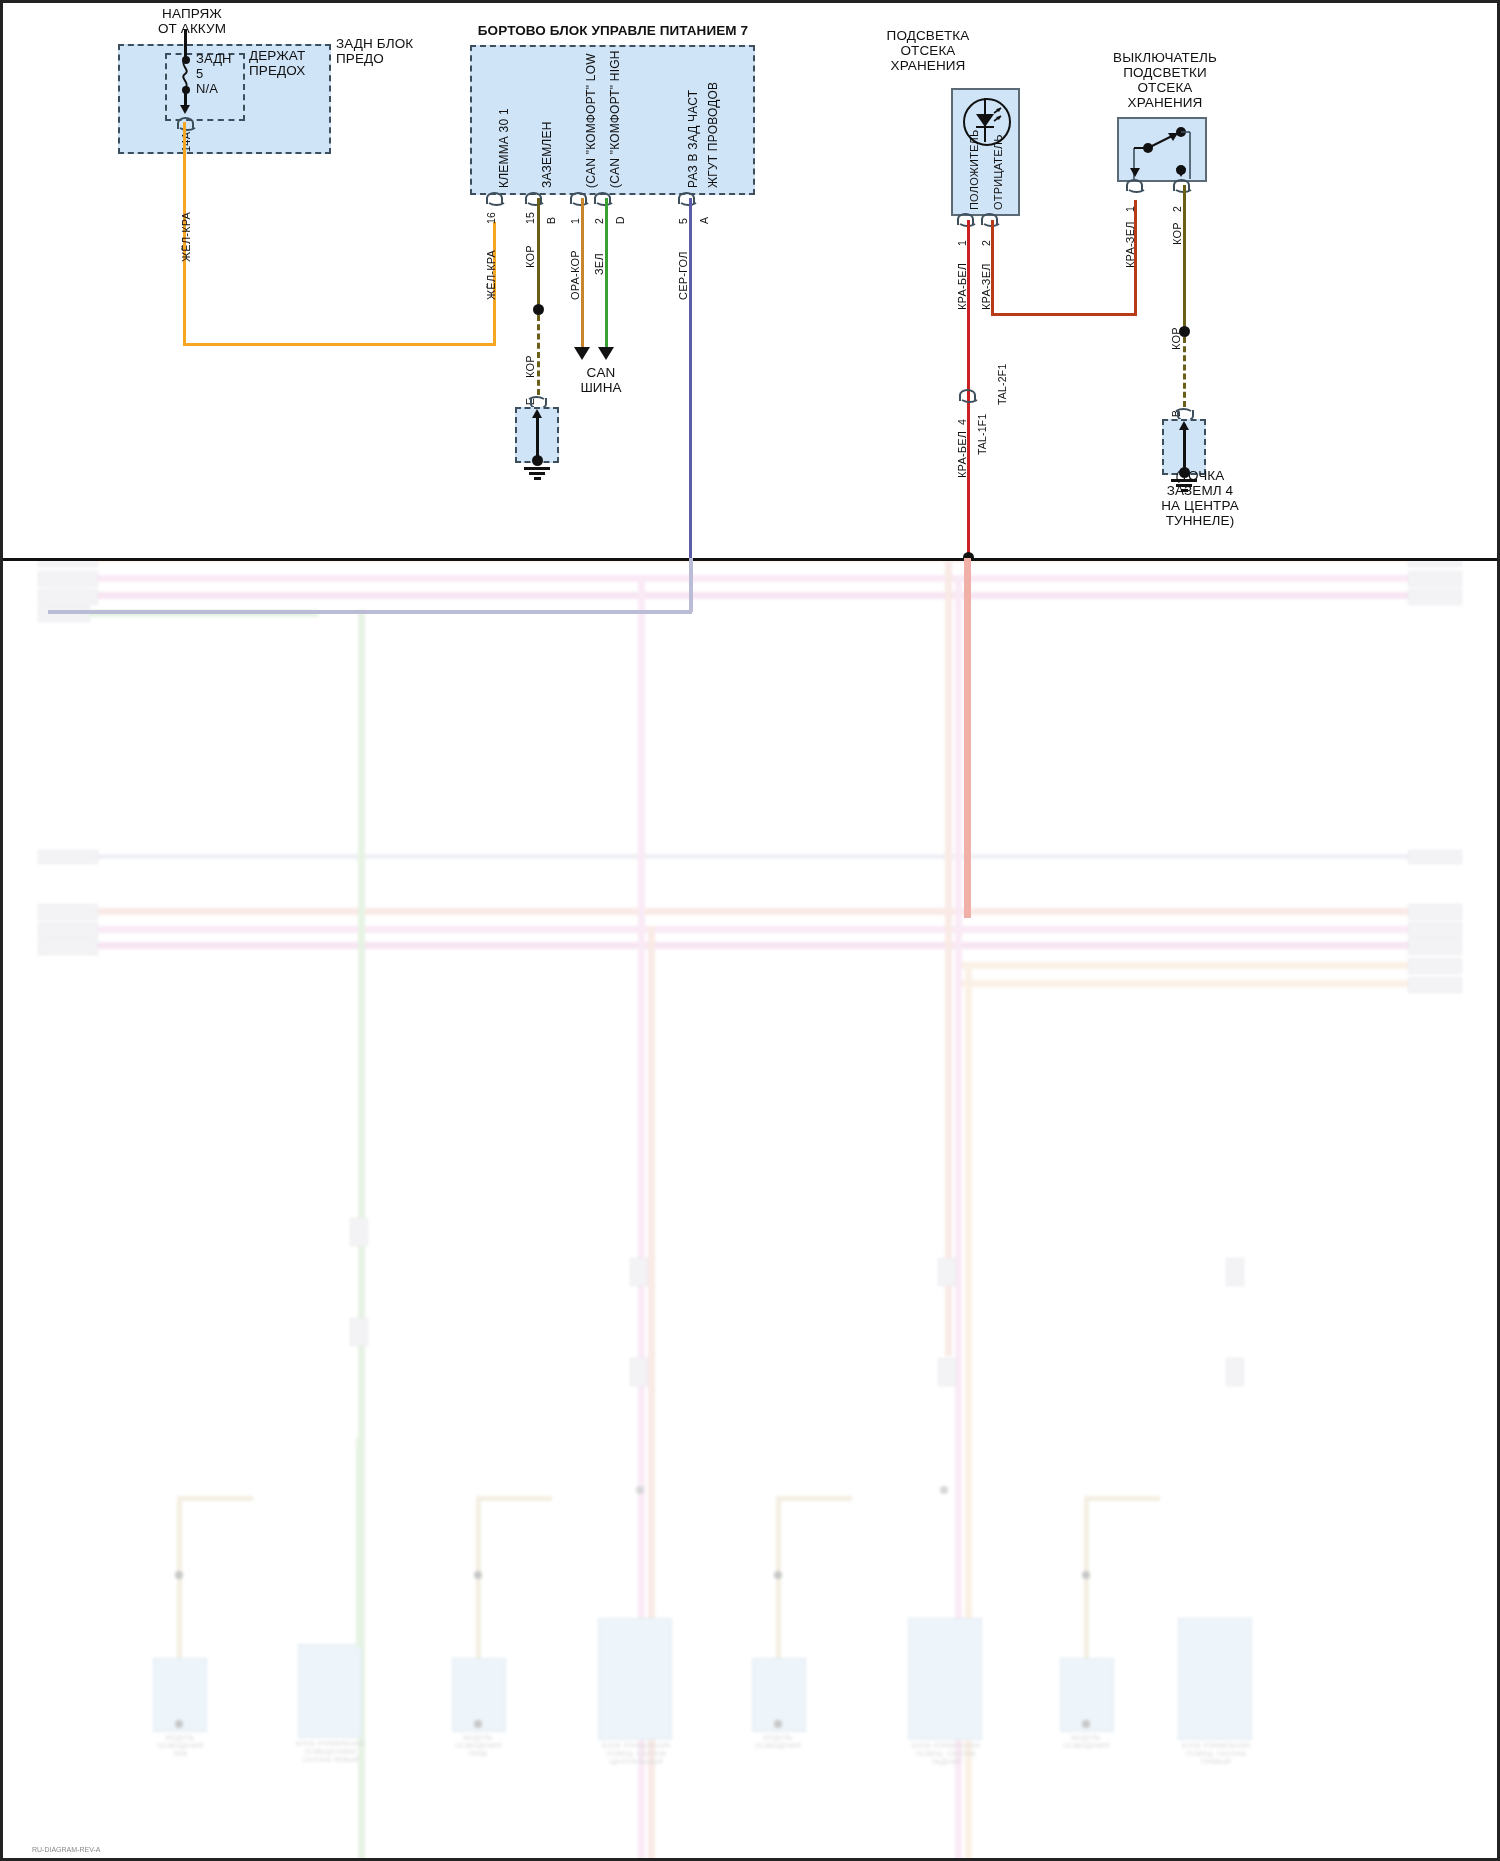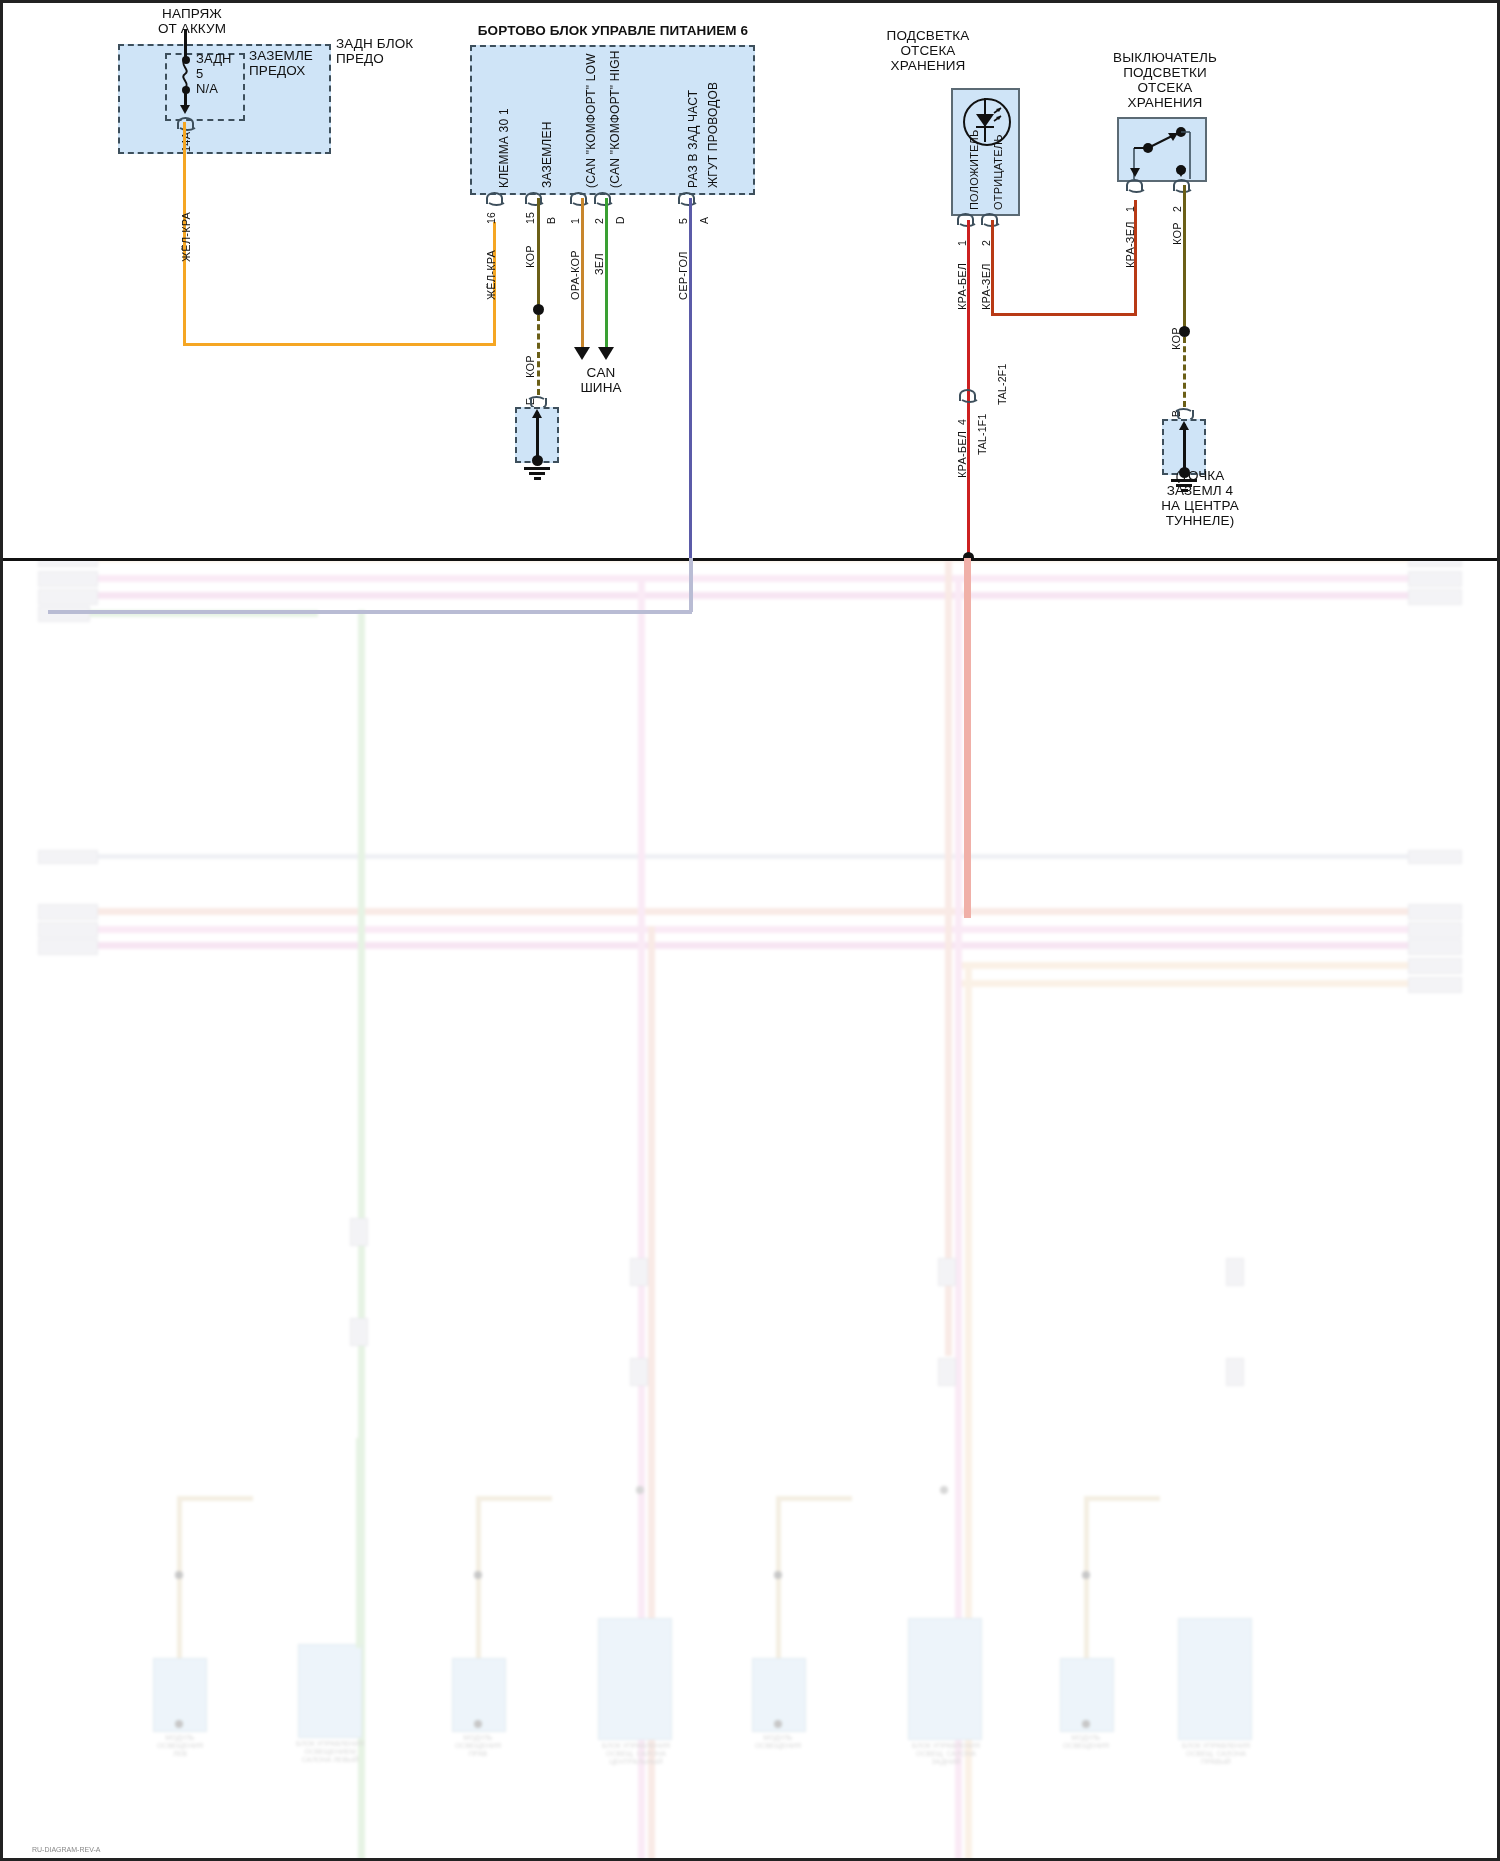--- a/index.html
+++ b/index.html
@@ -192,21 +192,21 @@
   <div id="top-layer">
 
     <div class="lbl c" style="left:192px;top:6px;width:170px;">НАПРЯЖ
 ОТ АККУМ</div>
 
     <div class="box dash" style="left:118px;top:44px;width:213px;height:110px;"></div>
     <div class="lbl" style="left:336px;top:36px;">ЗАДН БЛОК
 ПРЕДО</div>
 
     <div class="box dash" style="left:165px;top:53px;width:80px;height:68px;"></div>
-    <div class="lbl" style="left:249px;top:48px;">ЗАЗЕМЛЕ
+    <div class="lbl" style="left:249px;top:48px;">ДЕРЖАТ
 ПРЕДОХ</div>
 
     <div class="wire wv" style="left:184px;top:30px;height:30px;background:#111;"></div>
     <div class="sdot" style="left:182px;top:56px;"></div>
     <svg style="position:absolute;left:176px;top:60px;" width="18" height="28" viewBox="0 0 18 28">
       <path d="M9 0 C3 5 15 10 9 14 C3 18 15 23 9 28" stroke="#111" stroke-width="2" fill="none"></path>
     </svg>
     <div class="sdot" style="left:182px;top:86px;"></div>
     <div class="lbl" style="left:196px;top:51px;font-size:13px;">ЗАДН</div>
     <div class="lbl" style="left:196px;top:66px;font-size:13px;">5</div>
@@ -215,21 +215,21 @@
     <div class="wire wv" style="left:184px;top:92px;height:18px;background:#111;"></div>
     <div class="arrowdn sm" style="left:180px;top:105px;"></div>
     <div class="pincup" style="left:177px;top:118px;"></div>
     <div class="vlbl sm" style="left:180px;top:152px;">14A</div>
 
     <div class="wire wv" style="left:183px;top:122px;height:224px;background:#f5a623;"></div>
     <div class="wire wh" style="left:183px;top:343px;width:313px;background:#f5a623;"></div>
     <div class="wire wv" style="left:493px;top:222px;height:124px;background:#f5a623;"></div>
     <div class="vlbl sm" style="left:180px;top:262px;">ЖЁЛ-КРА</div>
 
-    <div class="lbl c b" style="left:613px;top:23px;width:330px;font-size:13.5px;">БОРТОВО БЛОК УПРАВЛЕ ПИТАНИЕМ 6</div>
+    <div class="lbl c b" style="left:613px;top:23px;width:330px;font-size:13.5px;">БОРТОВО БЛОК УПРАВЛЕ ПИТАНИЕМ 7</div>
     <div class="box dash" style="left:470px;top:45px;width:285px;height:150px;"></div>
 
     <div class="vlbl" style="left:497px;top:188px;">КЛЕММА 30 1</div>
     <div class="vlbl" style="left:540px;top:188px;">ЗАЗЕМЛЕН</div>
     <div class="vlbl" style="left:584px;top:188px;">(CAN "КОМФОРТ" LOW</div>
     <div class="vlbl" style="left:608px;top:188px;">(CAN "КОМФОРТ" HIGH</div>
     <div class="vlbl" style="left:686px;top:188px;">РАЗ В ЗАД ЧАСТ</div>
     <div class="vlbl" style="left:706px;top:188px;">ЖГУТ ПРОВОДОВ</div>
 
     <div class="pincup" style="left:486px;top:193px;"></div>

